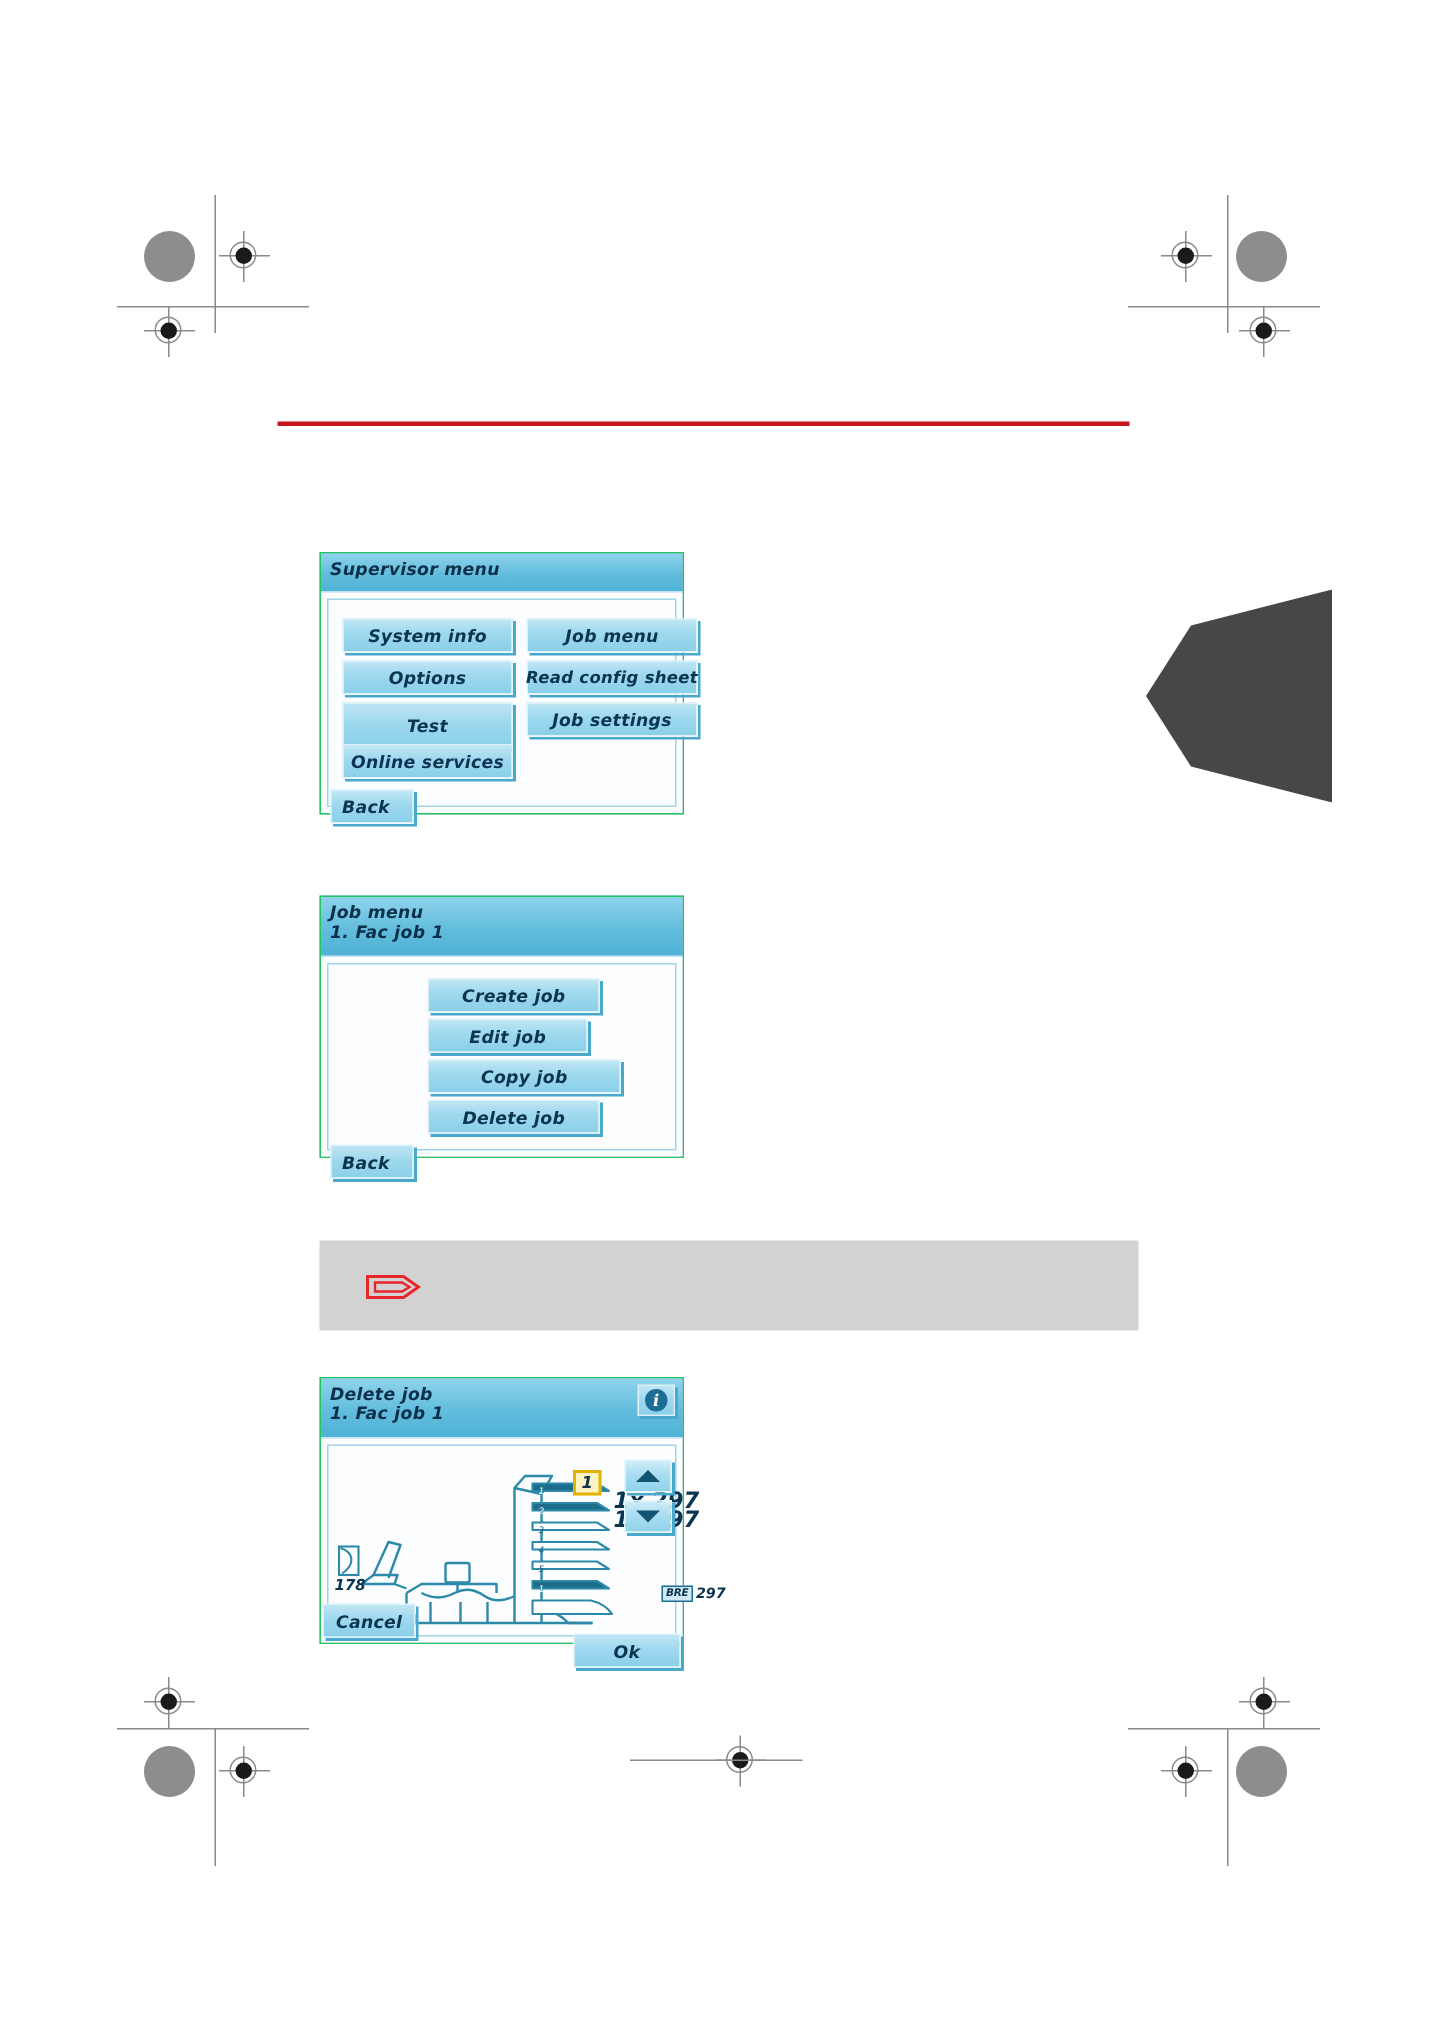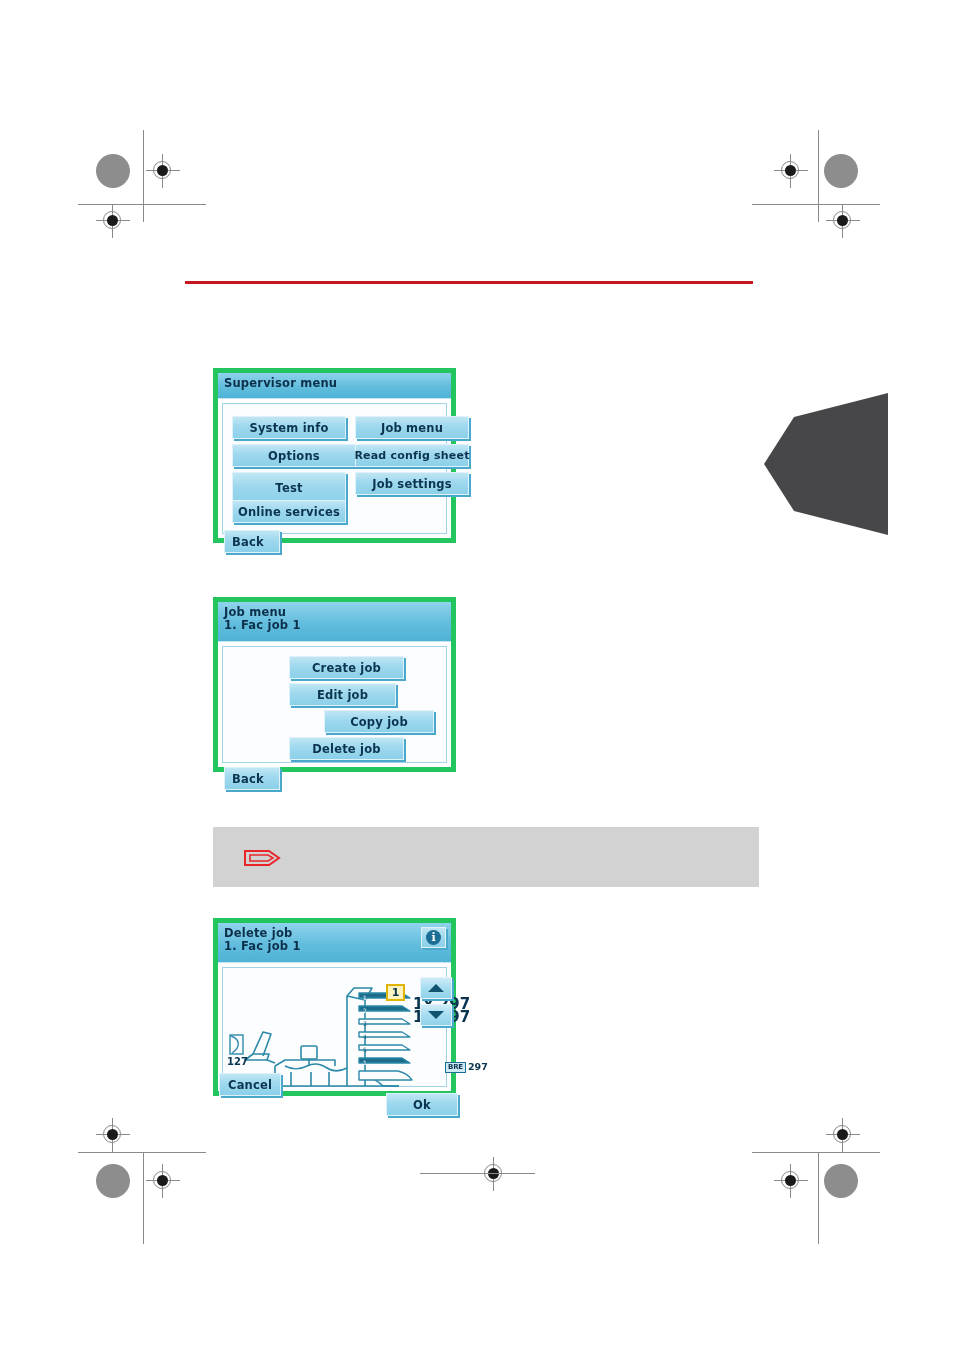--- a/index.html
+++ b/index.html
@@ -24,21 +24,21 @@
 
   
   .sidetab{position:absolute;background:#474749;}
 
   
   .notebox{position:absolute;background:#d2d2d2;}
   .noteicon{position:absolute;}
 
   
   .panel{position:absolute;box-sizing:border-box;
-         border:5px solid #22c55e;background:#c4b5fd;}
+         border:1px solid #22c55e;background:#c4b5fd;font-style:italic;}
   .panel .titlebar{position:relative;height:26px;box-sizing:border-box;
       background:linear-gradient(180deg,#8fd3ec 0%,#62bddd 55%,#4fb2d6 100%);
       border-bottom:1px solid #bfe4f2;}
   .panel .titlebar.two{height:40px;}
   .panel .t1{position:absolute;left:6px;top:3px;font-size:11.5px;font-weight:bold;
       color:#0c2f4a;letter-spacing:.2px;white-space:nowrap;}
   .panel .t2{position:absolute;left:6px;top:16px;font-size:11.5px;font-weight:bold;
       color:#0c2f4a;letter-spacing:.2px;white-space:nowrap;}
   .panel .body{position:relative;height:calc(100% - 26px);
       background:#ffffff;}
@@ -174,21 +174,21 @@
 <div class="panel" style="left:213px;top:368px;width:243px;height:175px;">
   <div class="titlebar">
     <div class="t1">Supervisor menu</div>
   </div>
   <div class="body">
     <div class="inner">
 
       <div class="btn" style="left:9px;top:12px;width:114px;height:23px;">System info</div>
       <div class="btn" style="left:132px;top:12px;width:114px;height:23px;">Job menu</div>
 
-      <div class="btn" style="left:9px;top:40px;width:124px;height:23px;">Options</div>
+      <div class="btn" style="left:9px;top:40px;width:114px;height:23px;">Options</div>
       <div class="btn small" style="left:132px;top:40px;width:114px;height:23px;">Read config sheet</div>
 
       <div class="btn" style="left:9px;top:68px;width:114px;height:31px;">Test</div>
       <div class="btn" style="left:132px;top:68px;width:114px;height:23px;">Job settings</div>
 
       <div class="btn" style="left:9px;top:96px;width:114px;height:23px;">Online services</div>
 
       <div class="btn" style="left:1px;top:126px;width:56px;height:23px;justify-content:flex-start;padding-left:7px;">Back</div>
     </div>
   </div>
@@ -197,21 +197,21 @@
 <div class="panel" style="left:213px;top:597px;width:243px;height:175px;">
   <div class="titlebar two">
     <div class="t1">Job menu</div>
     <div class="t2">1. Fac job 1</div>
   </div>
   <div class="body two">
     <div class="inner">
 
       <div class="btn" style="left:66px;top:9px;width:115px;height:23px;">Create job</div>
       <div class="btn" style="left:66px;top:36px;width:107px;height:23px;">Edit job</div>
-      <div class="btn" style="left:66px;top:63px;width:110px;height:23px;margin-left:35px;">Copy job</div>
+      <div class="btn" style="left:66px;top:63px;width:129px;height:23px;">Copy job</div>
       <div class="btn" style="left:66px;top:90px;width:115px;height:23px;">Delete job</div>
 
       <div class="btn" style="left:1px;top:120px;width:56px;height:23px;justify-content:flex-start;padding-left:7px;">Back</div>
     </div>
   </div>
 </div>
 
 <div class="notebox" style="left:213px;top:827px;width:546px;height:60px;">
   <svg class="noteicon" style="left:29px;top:20px;width:40px;height:22px;" viewBox="0 0 40 22">
     <path d="M3 4 H27 L37 11 L27 18 H3 Z" fill="none" stroke="#e8262a" stroke-width="2"></path>
@@ -286,21 +286,21 @@
       <div class="traylbl" style="left:190px;top:40px;">1x 297</div>
 
       <div class="envlbl" style="left:178px;top:93px;padding-left:44px;">
         <span class="enbox">BRE</span><span>297</span>
       </div>
 
       <svg style="position:absolute;left:6px;top:66px;width:16px;height:21px;" viewBox="0 0 16 21">
         <rect x="1" y="1" width="13" height="19" fill="none" stroke="#2d89a8" stroke-width="1.4"></rect>
         <path d="M2 2 C11 5 12 13 3 19" fill="none" stroke="#2d89a8" stroke-width="1.4"></path>
       </svg>
-      <div class="num114" style="left:4px;top:88px;">127</div>
+      <div class="num114" style="left:4px;top:88px;">178</div>
 
       <div class="arrowbtn" style="left:197px;top:9px;width:32px;height:22px;">
         <div class="tri-up"></div>
       </div>
       <div class="arrowbtn" style="left:197px;top:36px;width:32px;height:22px;">
         <div class="tri-dn"></div>
       </div>
 
     </div>
 

